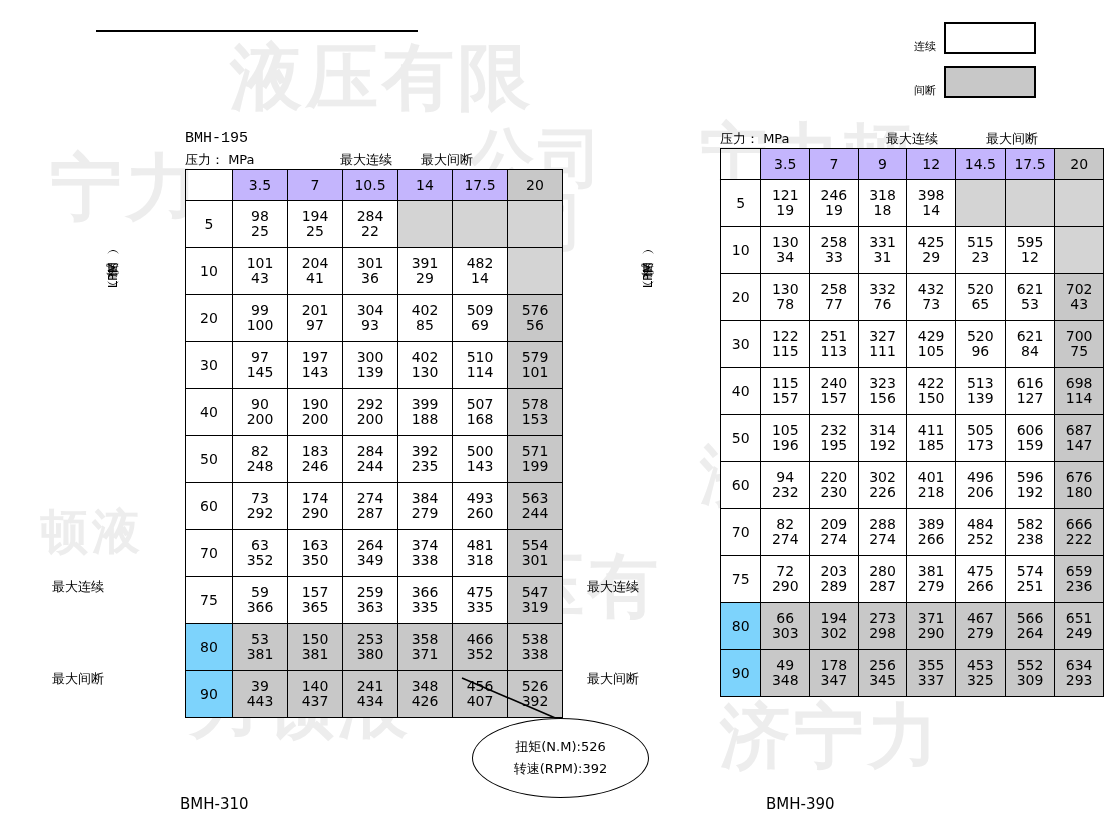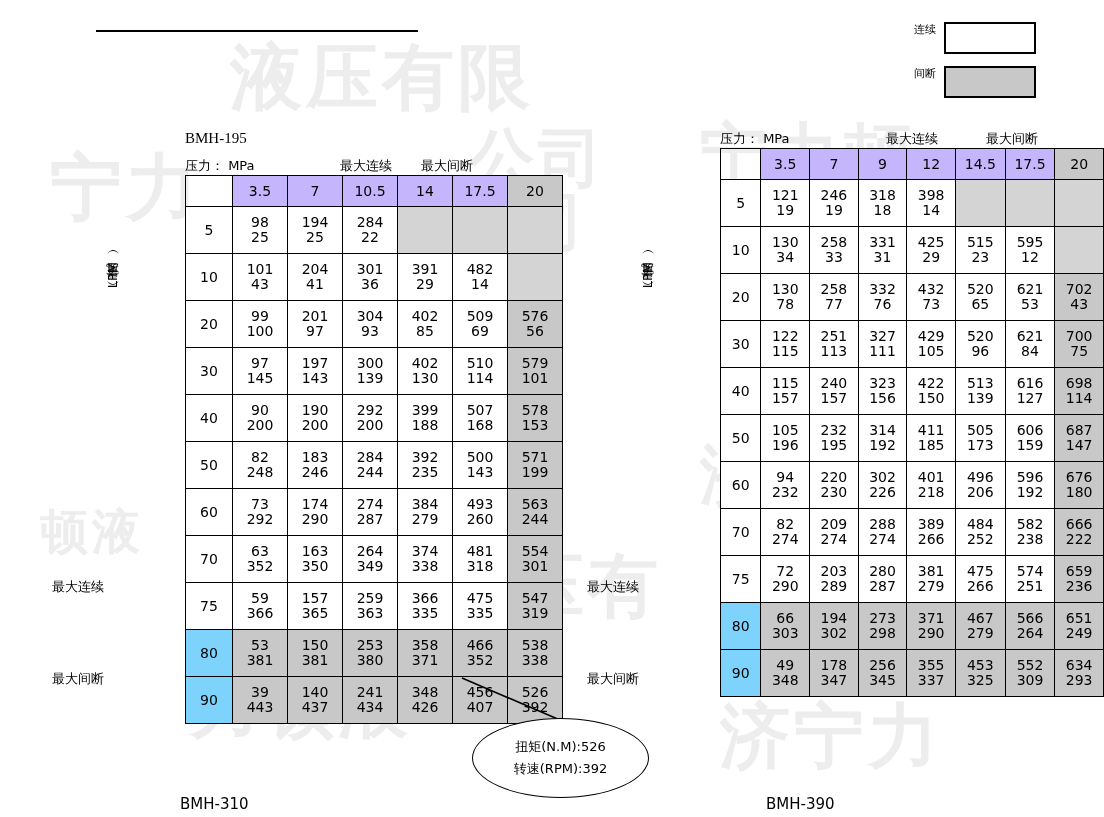--- a/index.html
+++ b/index.html
@@ -21,28 +21,28 @@
     user-select:none;
     white-space:nowrap;
     z-index:0;
   }
   
   #title-block{position:absolute;left:96px;top:18px;z-index:3;}
   #title-text{font-size:27px;letter-spacing:3px;font-family:"DejaVu Sans",sans-serif;}
   #title-rule{width:322px;height:2px;background:#000;margin-top:12px;}
   
   #legend{position:absolute;right:68px;top:22px;z-index:3;}
-  .legend-row{display:flex;align-items:flex-start;margin-bottom:12px;}
+  .legend-row{display:flex;align-items:flex-end;margin-bottom:12px;}
   .legend-label{font-size:11px;width:30px;font-family:"DejaVu Sans",sans-serif;}
   .legend-box{width:88px;height:28px;border:2px solid #000;}
   .legend-box.white{background:#ffffff;}
   .legend-box.grey{background:#c8c8c8;}
   
   .table-block{position:absolute;z-index:2;}
-  .tbl-title{font-size:15px;font-family:Liberation Serif, serif;margin-bottom:10px;}
+  .tbl-title{font-size:15px;font-family:Liberation Mono, monospace;margin-bottom:4px;}
   .hdr-line{position:relative;height:18px;font-size:13px;font-family:"DejaVu Sans",sans-serif;}
   .hdr-line .press{position:absolute;left:0;top:0;}
   .hdr-line .maxc{position:absolute;top:0;}
   .hdr-line .maxi{position:absolute;top:0;}
   table.grid{border-collapse:collapse;}
   table.grid td{
     border:1.5px solid #000;
     text-align:center;
     font-family:"DejaVu Sans",sans-serif;
     font-size:14px;

